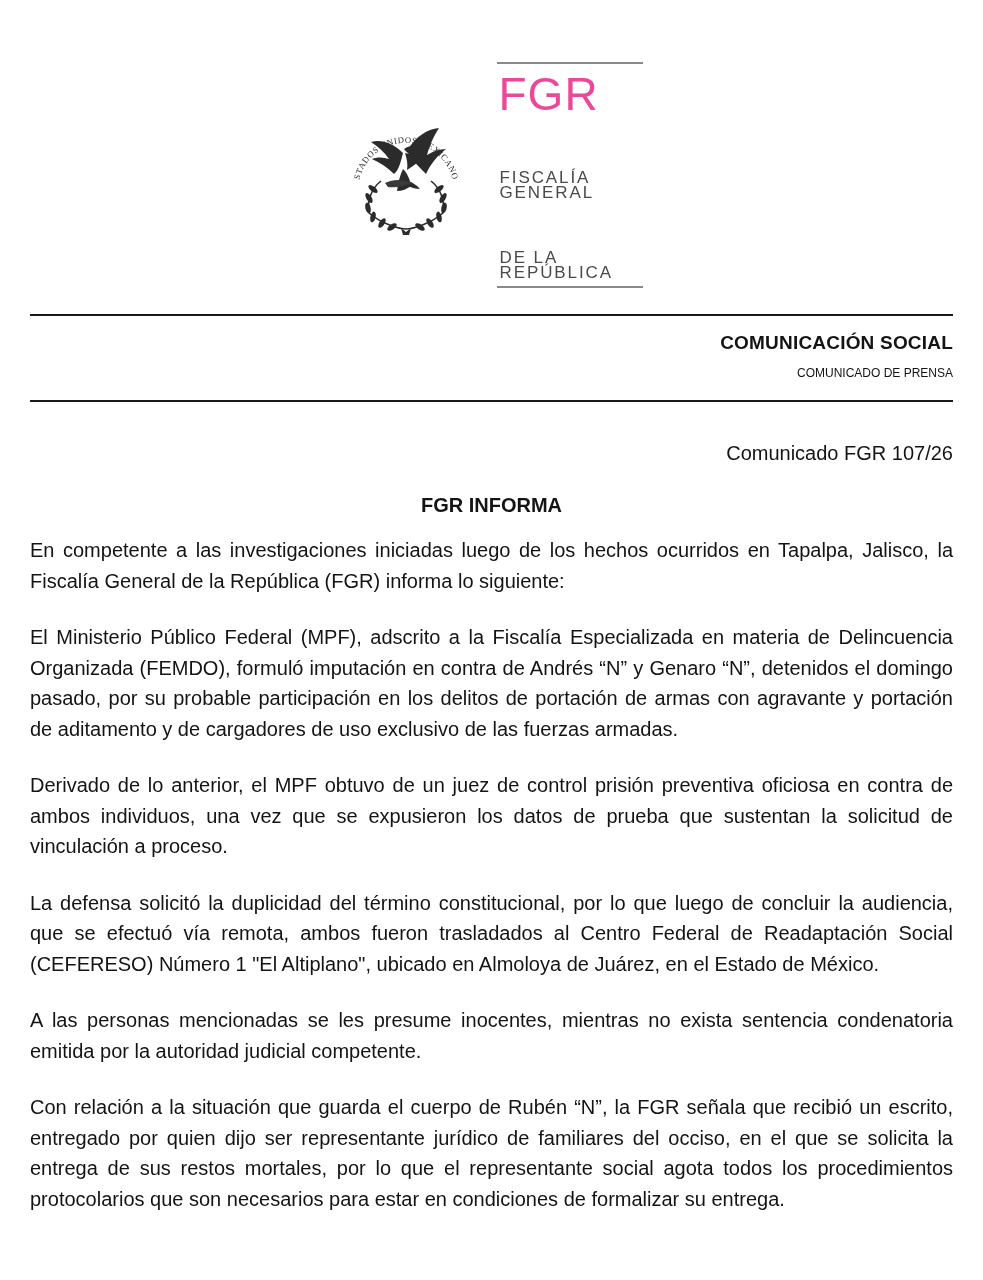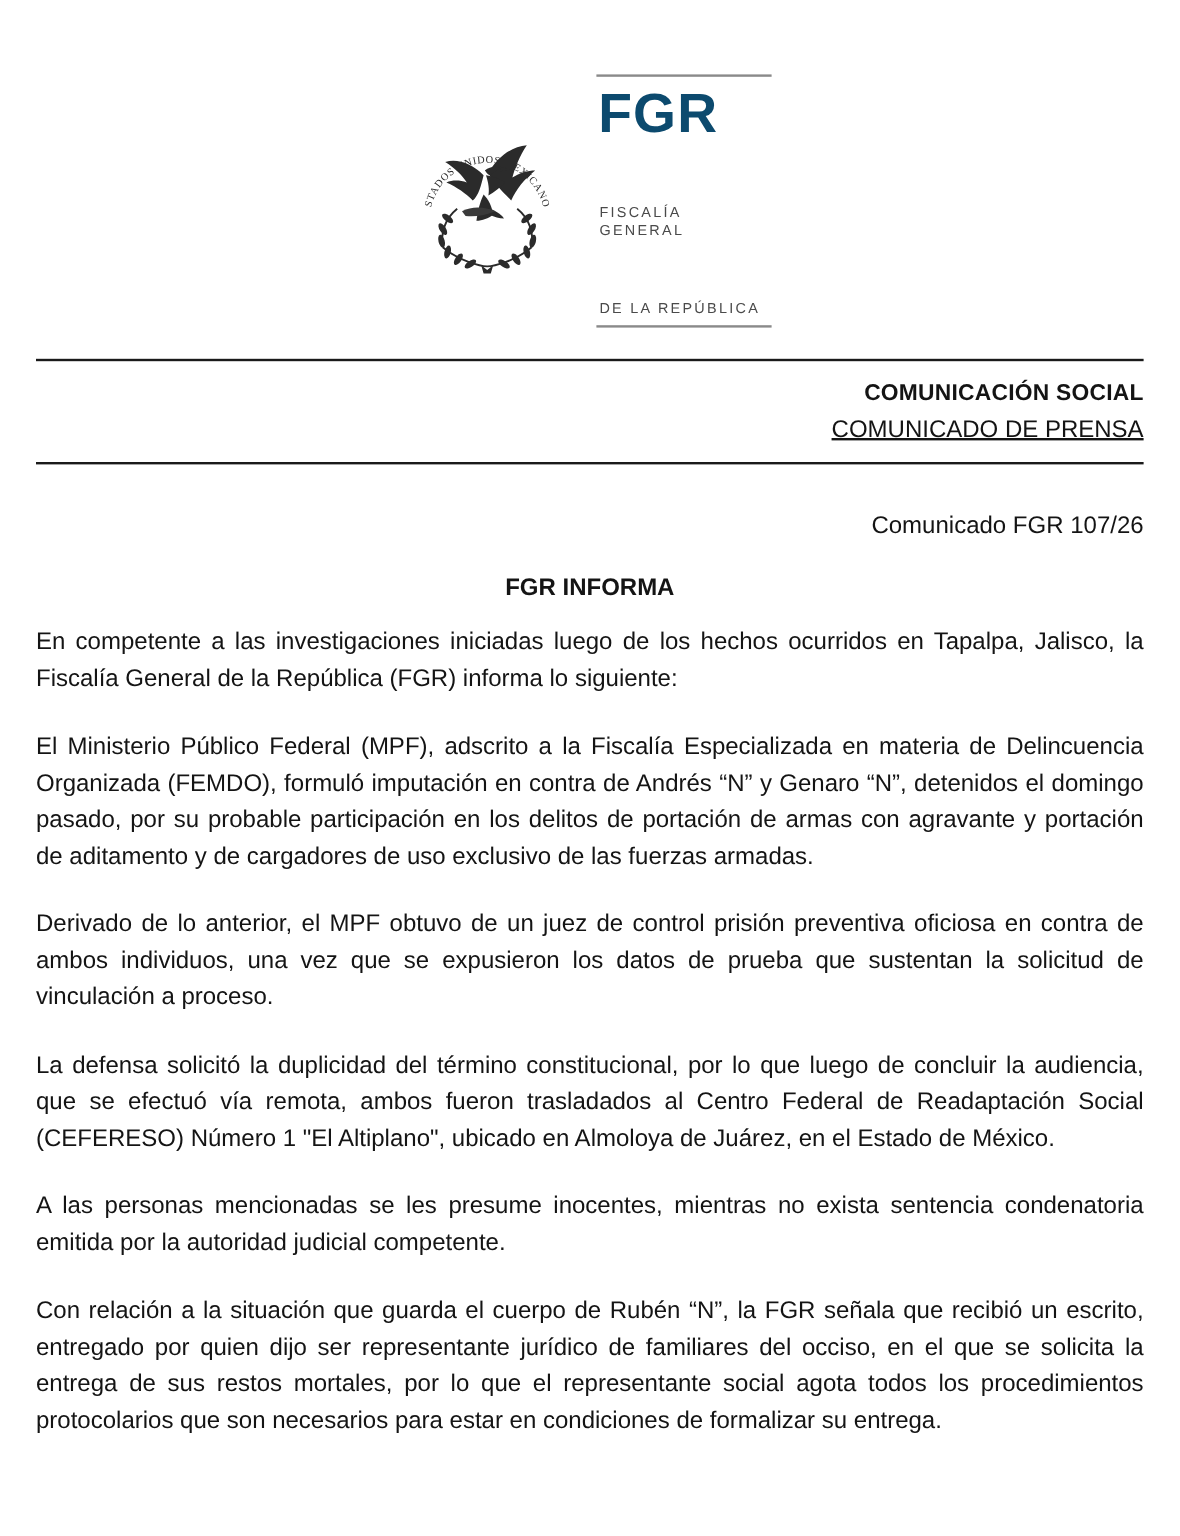--- a/index.html
+++ b/index.html
@@ -46,26 +46,26 @@
   }
   .fgr-rule {
     height: 2px;
     background: #8a8a8a;
     width: 100%;
   }
   .fgr-word {
     font-size: 46px;
     line-height: 52px;
     letter-spacing: 1px;
-    font-weight: 700;
-    color: #0c4a6e;
+    font-weight: 400;
+    color: #ec4899;
     padding: 4px 0 2px 2px;
   }
   .fgr-sub {
-    font-size: 12px;
+    font-size: 17px;
     line-height: 15px;
     letter-spacing: 1.9px;
     color: #4a4a4a;
     padding: 4px 0 6px 3px;
     font-weight: 400;
     margin-top: 44px;
   }
 
   
   .band {
@@ -75,25 +75,24 @@
     padding: 14px 0 12px 0;
     text-align: right;
   }
   .band-title {
     font-size: 19px;
     font-weight: 700;
     letter-spacing: 0.2px;
     line-height: 26px;
   }
   .band-subtitle {
-    font-size: 20px;
+    font-size: 12px;
     font-weight: 400;
     line-height: 30px;
     margin-top: 2px;
-    text-decoration: underline;
   }
 
   
   .meta {
     text-align: right;
     margin-top: 36px;
     font-size: 20px;
     line-height: 30px;
   }
 

